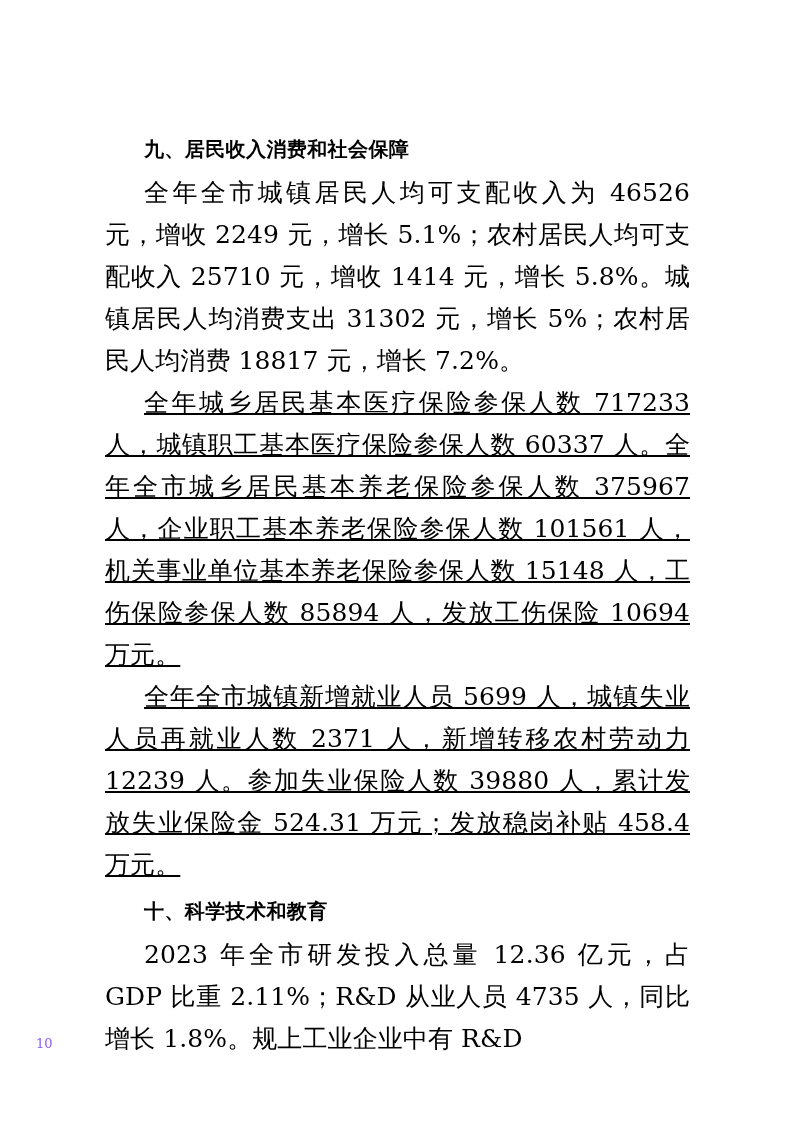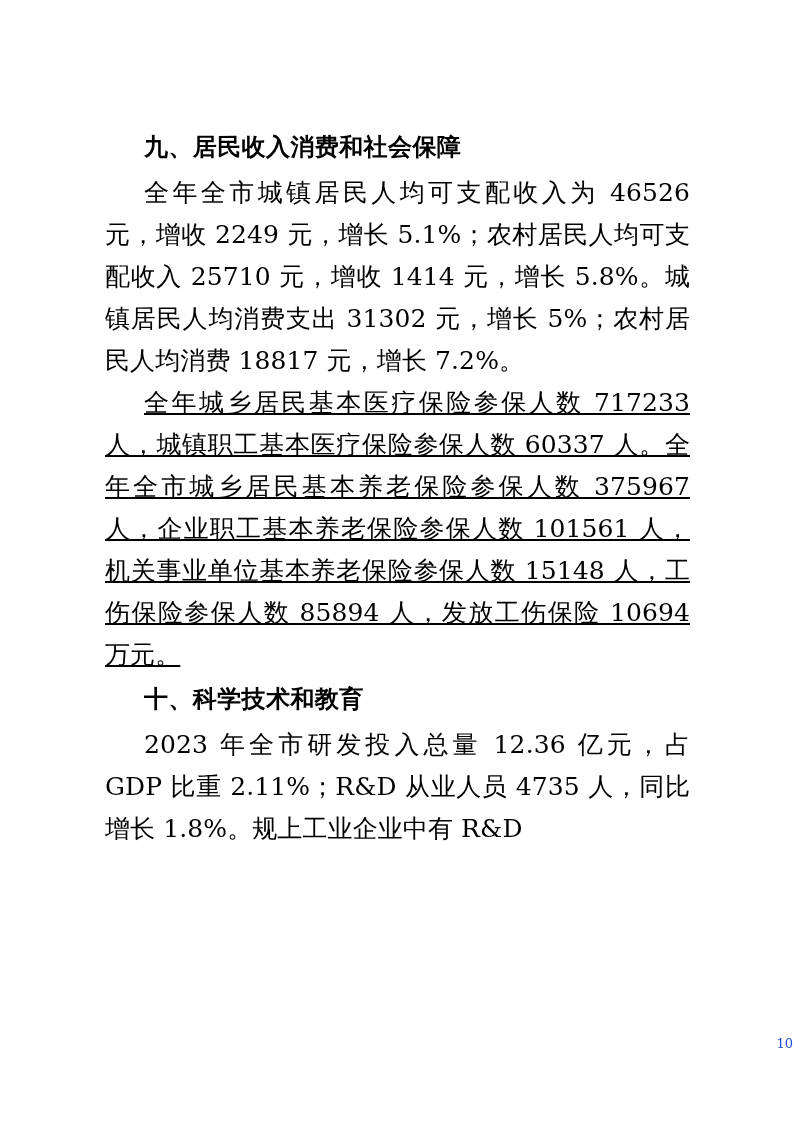--- a/index.html
+++ b/index.html
@@ -17,23 +17,23 @@
     font-family: "DejaVu Serif", "Liberation Serif", serif;
     color: #000000;
   }
   .content {
     position: absolute;
     left: 105px;
     top: 128px;
     width: 585px;
   }
   .heading {
-    font-family: Liberation Mono, monospace;
+    font-family: Liberation Sans, sans-serif;
     font-weight: bold;
-    font-size: 24px;
+    font-size: 20px;
     line-height: 42px;
     text-indent: 39px;
     letter-spacing: 0.4px;
     margin: 0 0 2px 0;
   }
   .para {
     font-size: 25px;
     line-height: 42px;
     text-indent: 39px;
     text-align: justify;
@@ -46,39 +46,40 @@
     text-decoration: underline;
   }
   .heading.second {
     margin-top: 4px;
   }
   .page-number {
     position: absolute;
     left: 0;
     right: 0;
     top: 1036px;
-    text-align: right;
+    text-align: left;
     font-family: "DejaVu Serif", "Liberation Serif", serif;
     font-size: 13px;
-    color: #1d4ed8;
+    color: #8b5cf6;
     margin-left: 36px;
   }
 </style>
 </head>
 <body>
 
 <div class="page">
   <div class="content">
 
     <h2 class="heading">九、居民收入消费和社会保障</h2>
 
     <p class="para">全年全市城镇居民人均可支配收入为 46526 元，增收 2249 元，增长 5.1%；农村居民人均可支配收入 25710 元，增收 1414 元，增长 5.8%。城镇居民人均消费支出 31302 元，增长 5%；农村居民人均消费 18817 元，增长 7.2%。</p>
 
     <p class="para">全年城乡居民基本医疗保险参保人数 717233 人，城镇职工基本医疗保险参保人数 60337 人。全年全市城乡居民基本养老保险参保人数 375967 人，企业职工基本养老保险参保人数 101561 人，机关事业单位基本养老保险参保人数 15148 人，工伤保险参保人数 85894 人，发放工伤保险 10694 万元。</p>
 
+    <p class="para">全年全市城镇新增就业人员 5699 人，城镇失业人员再就业人数 2371 人，新增转移农村劳动力 12239 人。参加失业保险人数 39880 人，累计发放失业保险金 524.31 万元；发放稳岗补贴 458.4 万元。</p>
 
 
     <h2 class="heading second">十、科学技术和教育</h2>
 
     <p class="para">2023 年全市研发投入总量 12.36 亿元，占 GDP 比重 2.11%；R&amp;D 从业人员 4735 人，同比增长 1.8%。规上工业企业中有 R&amp;D</p>
 
   </div>
 
   <div class="page-number">10</div>
 </div>

